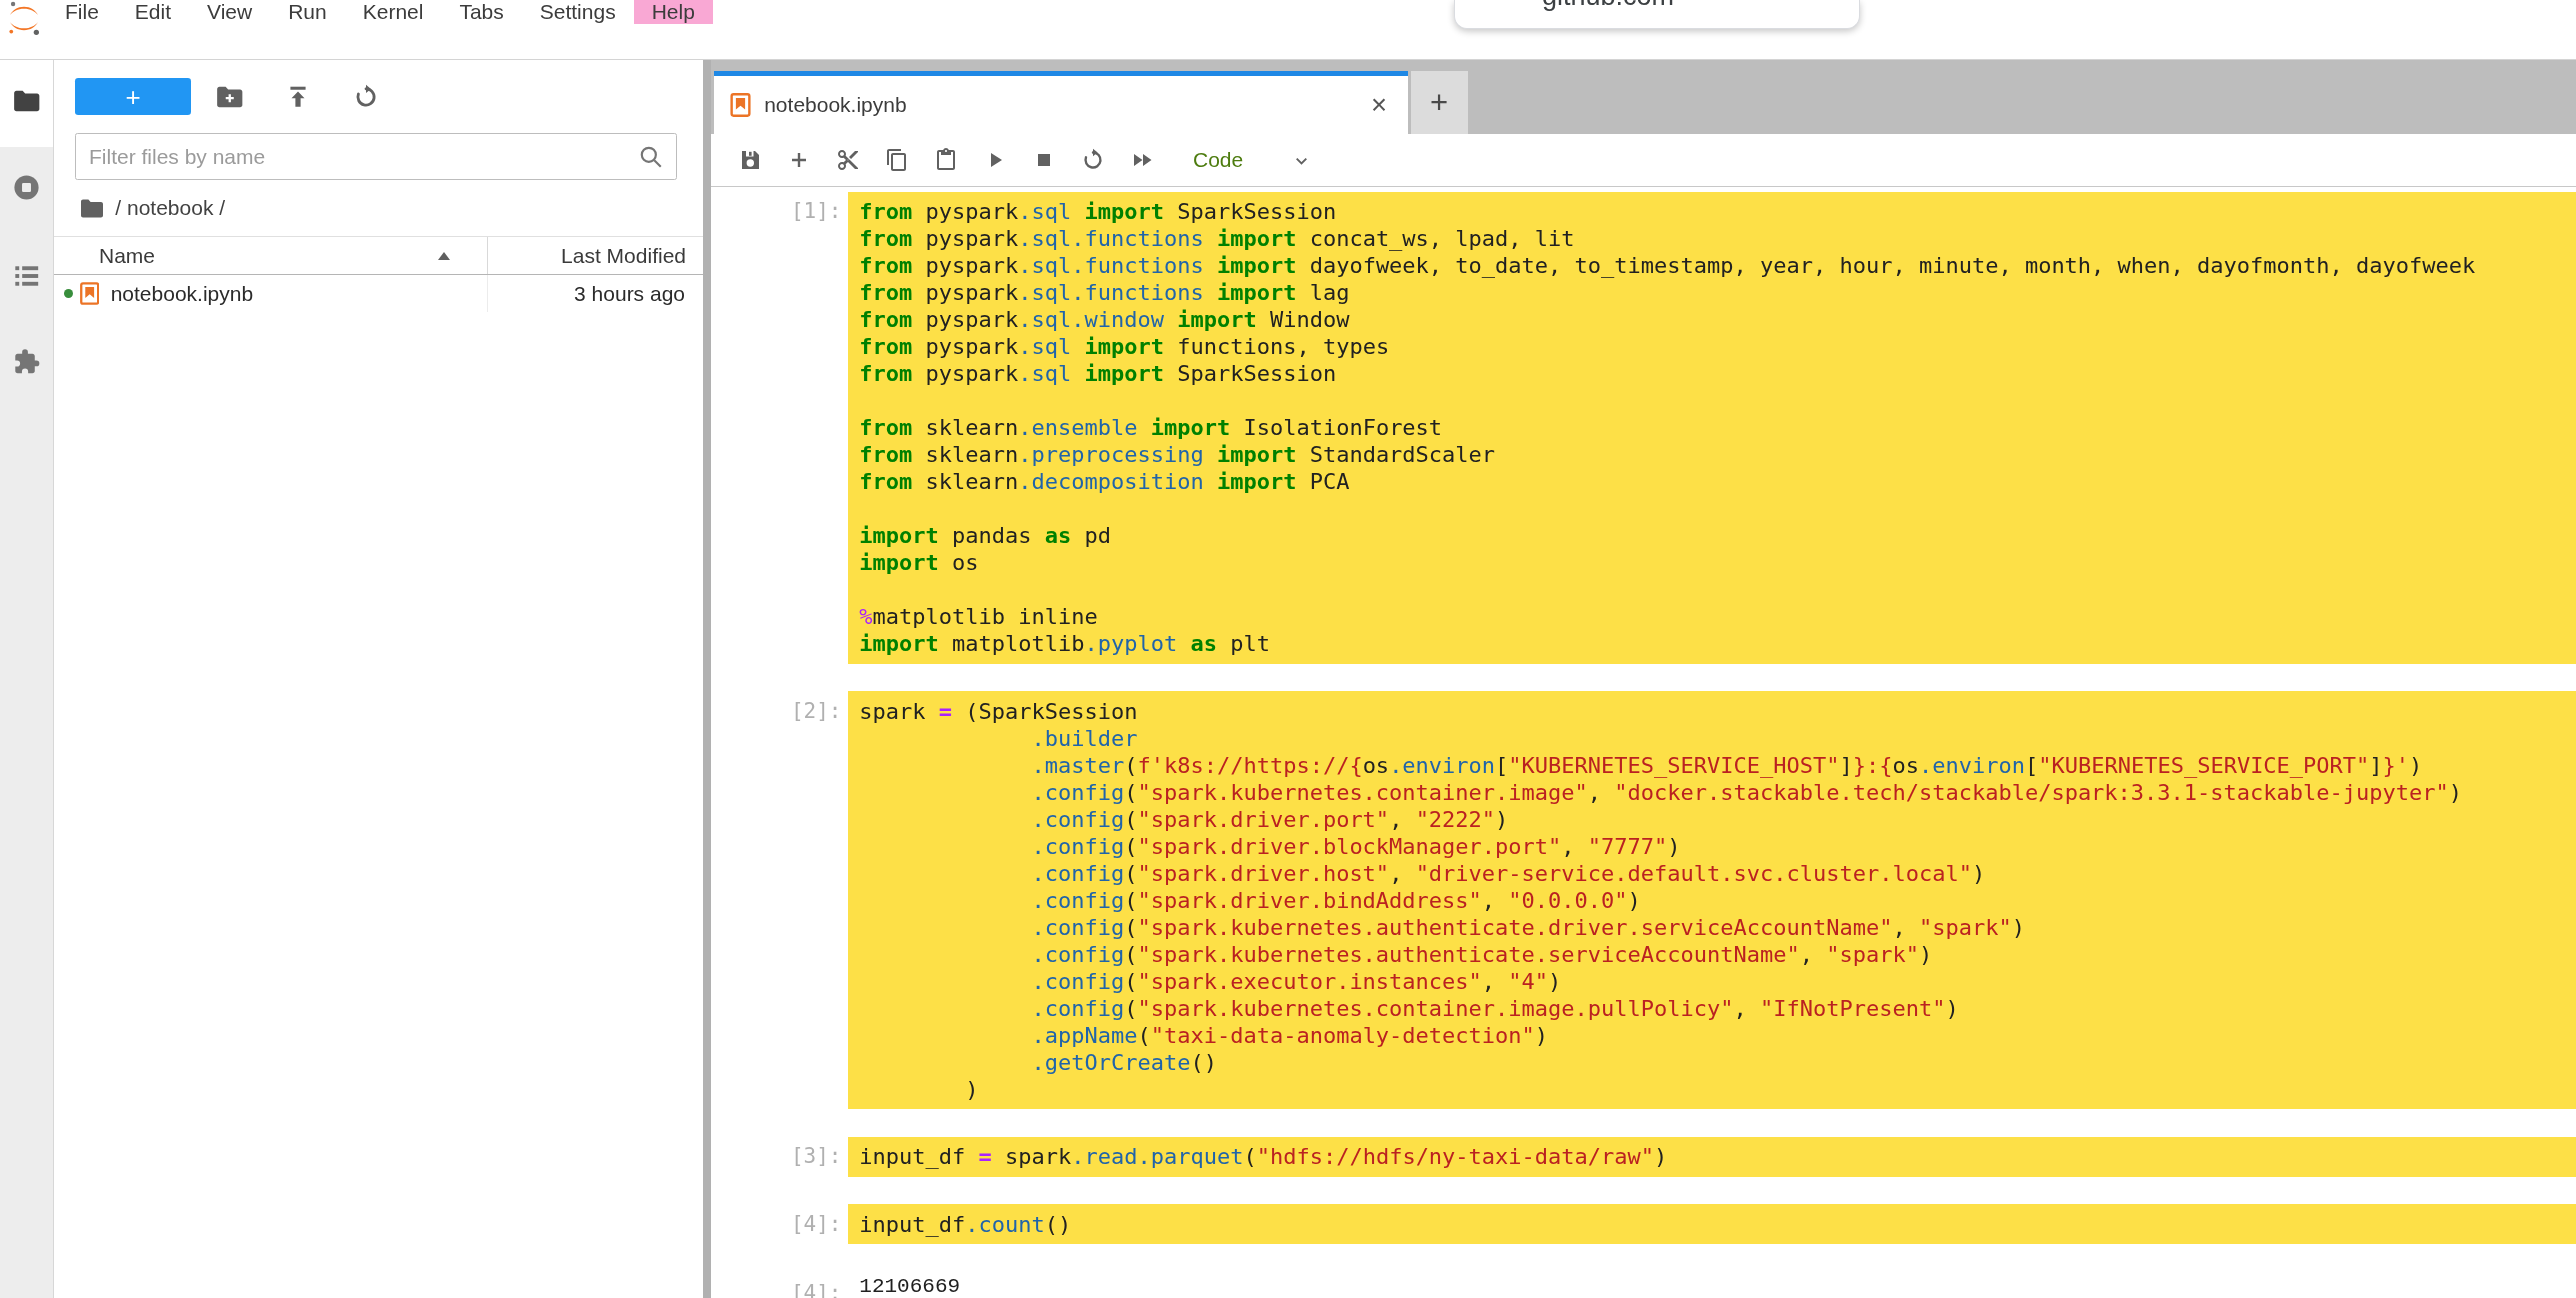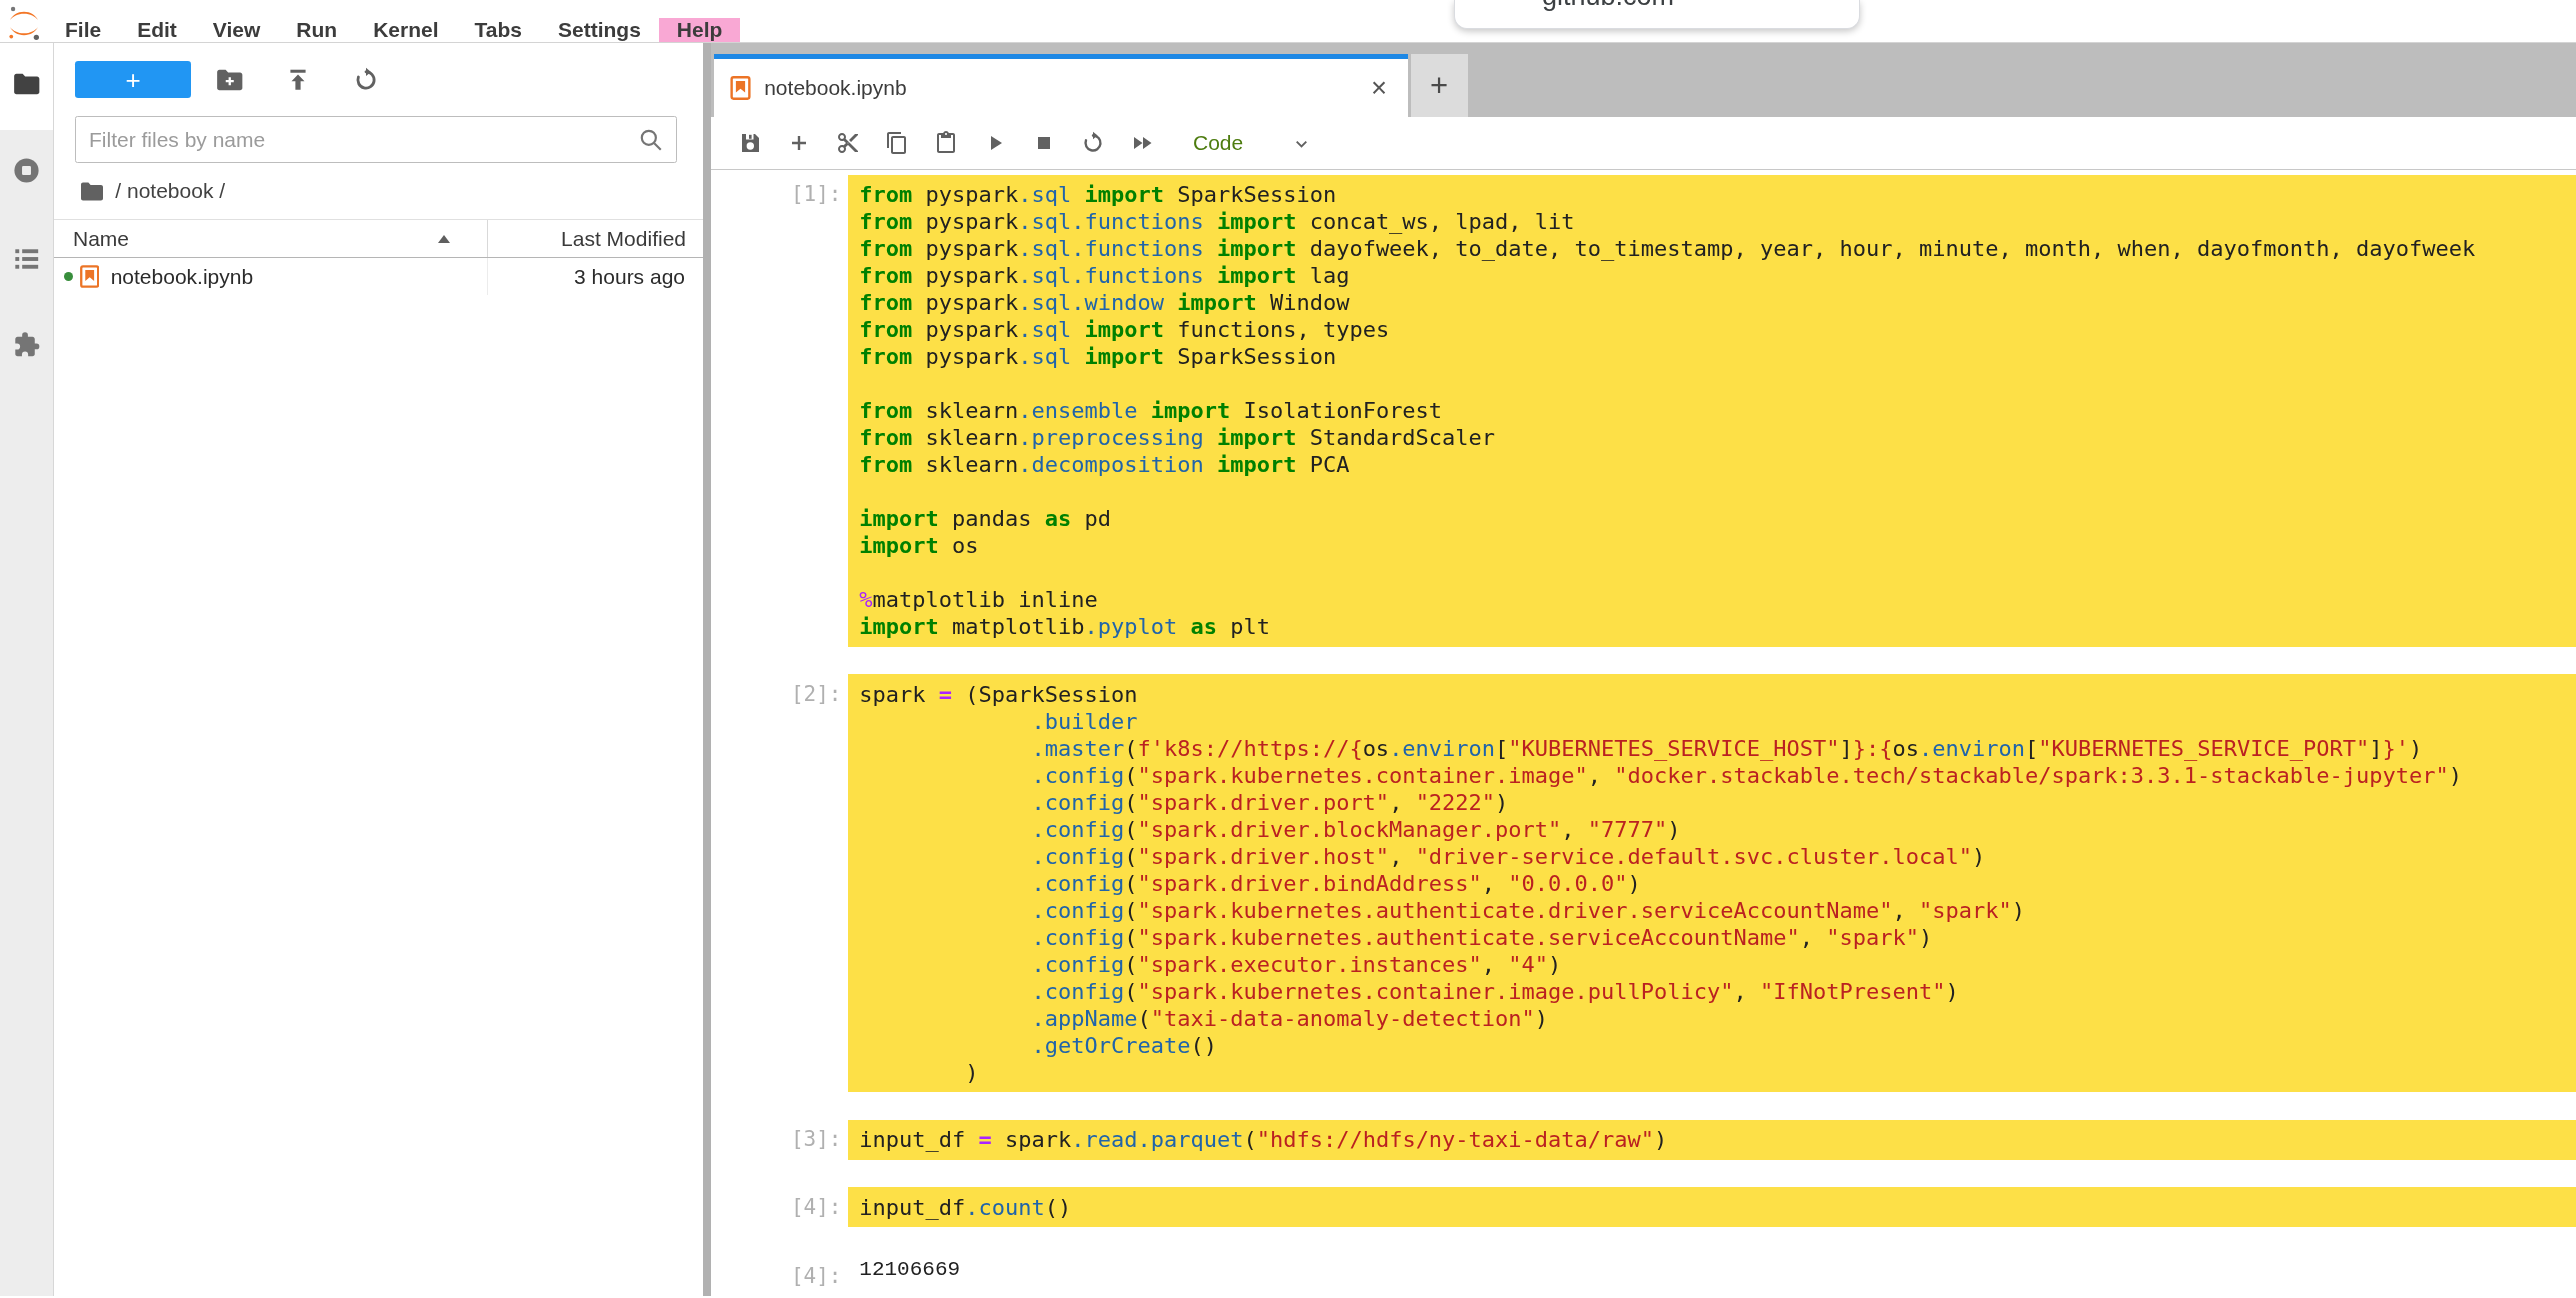--- a/index.html
+++ b/index.html
@@ -3,22 +3,22 @@
 <meta charset="utf-8">
 <style>
   * { box-sizing: border-box; }
   html,body { margin:0; padding:0; }
   body {
     width:2576px; height:1299px; overflow:hidden; background:#fff;
     font-family:"Liberation Sans","DejaVu Sans",sans-serif; color:#333;
   }
   
   #menubar {
-    height:43px; background:#fff; border-bottom:0.8px solid #d4d4d4;
-    display:flex; align-items:flex-end; position:relative; z-index:5;font-weight:bold;
+    height:60px; background:#fff; border-bottom:0.8px solid #d4d4d4;
+    display:flex; align-items:flex-start; position:relative; z-index:5;
   }
   .logo-wrap { width:47px; display:flex; align-items:center; justify-content:center; }
   .menu-item {
     display:flex; align-items:center; padding:0 18px; font-size:21px; color:#3c3c3c; cursor:default;
   }
   .menu-item.active { background:#f9a8d4; }
   
   #popup {
     position:absolute; left:1454px; top:0; width:406px; height:29px; z-index:50;
     background:#fff; border:0.8px solid #dadce0; border-top:none;
@@ -50,21 +50,21 @@
     font-family:"Liberation Sans",sans-serif; font-size:21px; color:#424242; padding:0 52px 0 13px; outline:none;
   }
   .search-box input::placeholder { color:#9b9b9b; }
   .search-box .search-ic { position:absolute; right:13px; top:10.5px; }
   .breadcrumb { height:40px; margin-top:8px; display:flex; align-items:center; padding-left:26px; font-size:21px; color:#424242; }
   .breadcrumb .bc-text { margin-left:11.3px; }
   .list-header {
     margin-top:8px; height:39px; border-top:0.8px solid #e0e0e0; border-bottom:0.8px solid #b5b5b5;
     display:flex; align-items:center; font-size:21px; color:#3a3a3a;
   }
-  .col-name { width:434px; display:flex; align-items:center; padding-left:19px; border-right:0.8px solid #d9d9d9; height:100%; }
+  .col-name { width:434px; display:flex; align-items:center; padding-left:45px; border-right:0.8px solid #d9d9d9; height:100%; }
   .sort-tri { width:0; height:0; border-left:6.5px solid transparent; border-right:6.5px solid transparent;
     border-bottom:8px solid #5f5f5f; margin-left:auto; margin-right:37px; }
   .col-mod { flex:1; text-align:right; padding-right:17px; }
   .file-row { height:37px; display:flex; align-items:center; font-size:21px; color:#2b2b2b; }
   .file-row .row-name { width:434px; display:flex; align-items:center; border-right:0.8px solid #ececec; height:100%; }
   .run-dot { width:9px; height:9px; border-radius:50%; margin-left:9.7px; flex:none; }
   .file-row .f-icon { margin-left:7.3px; display:flex; }
   .file-row .f-name { margin-left:11.3px; }
   .file-row .row-mod { flex:1; text-align:right; padding-right:18px; color:#2b2b2b; }
   

